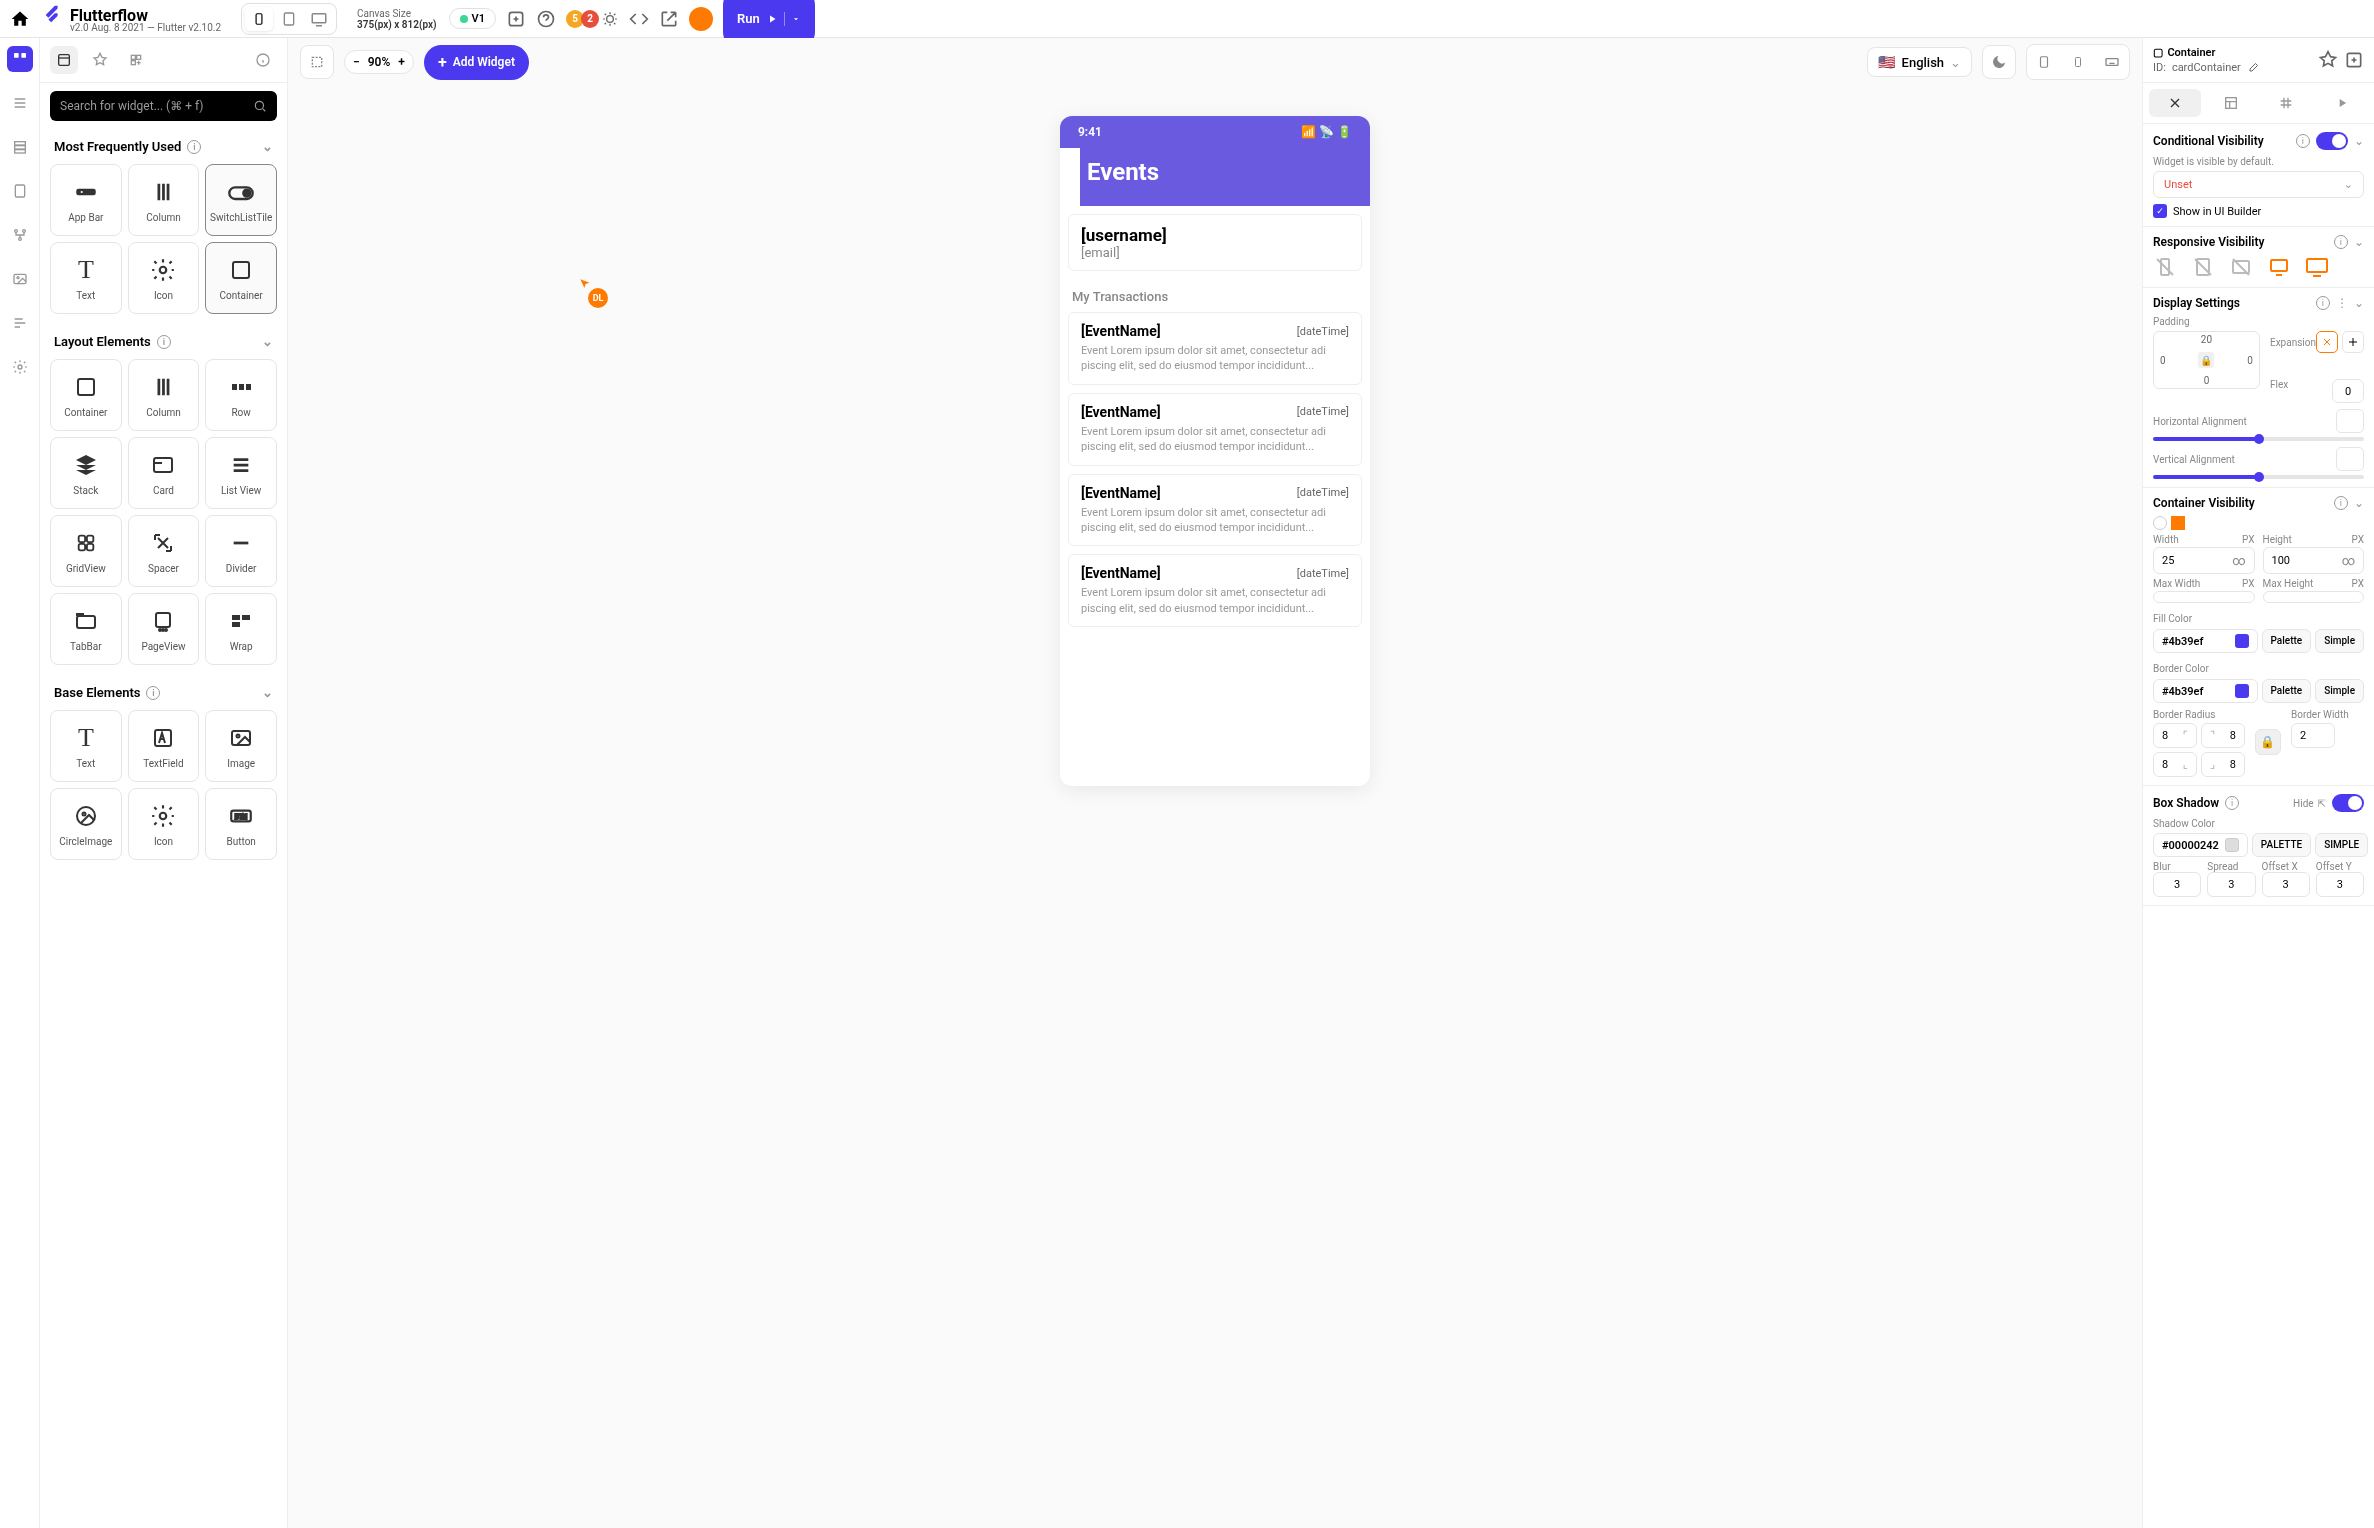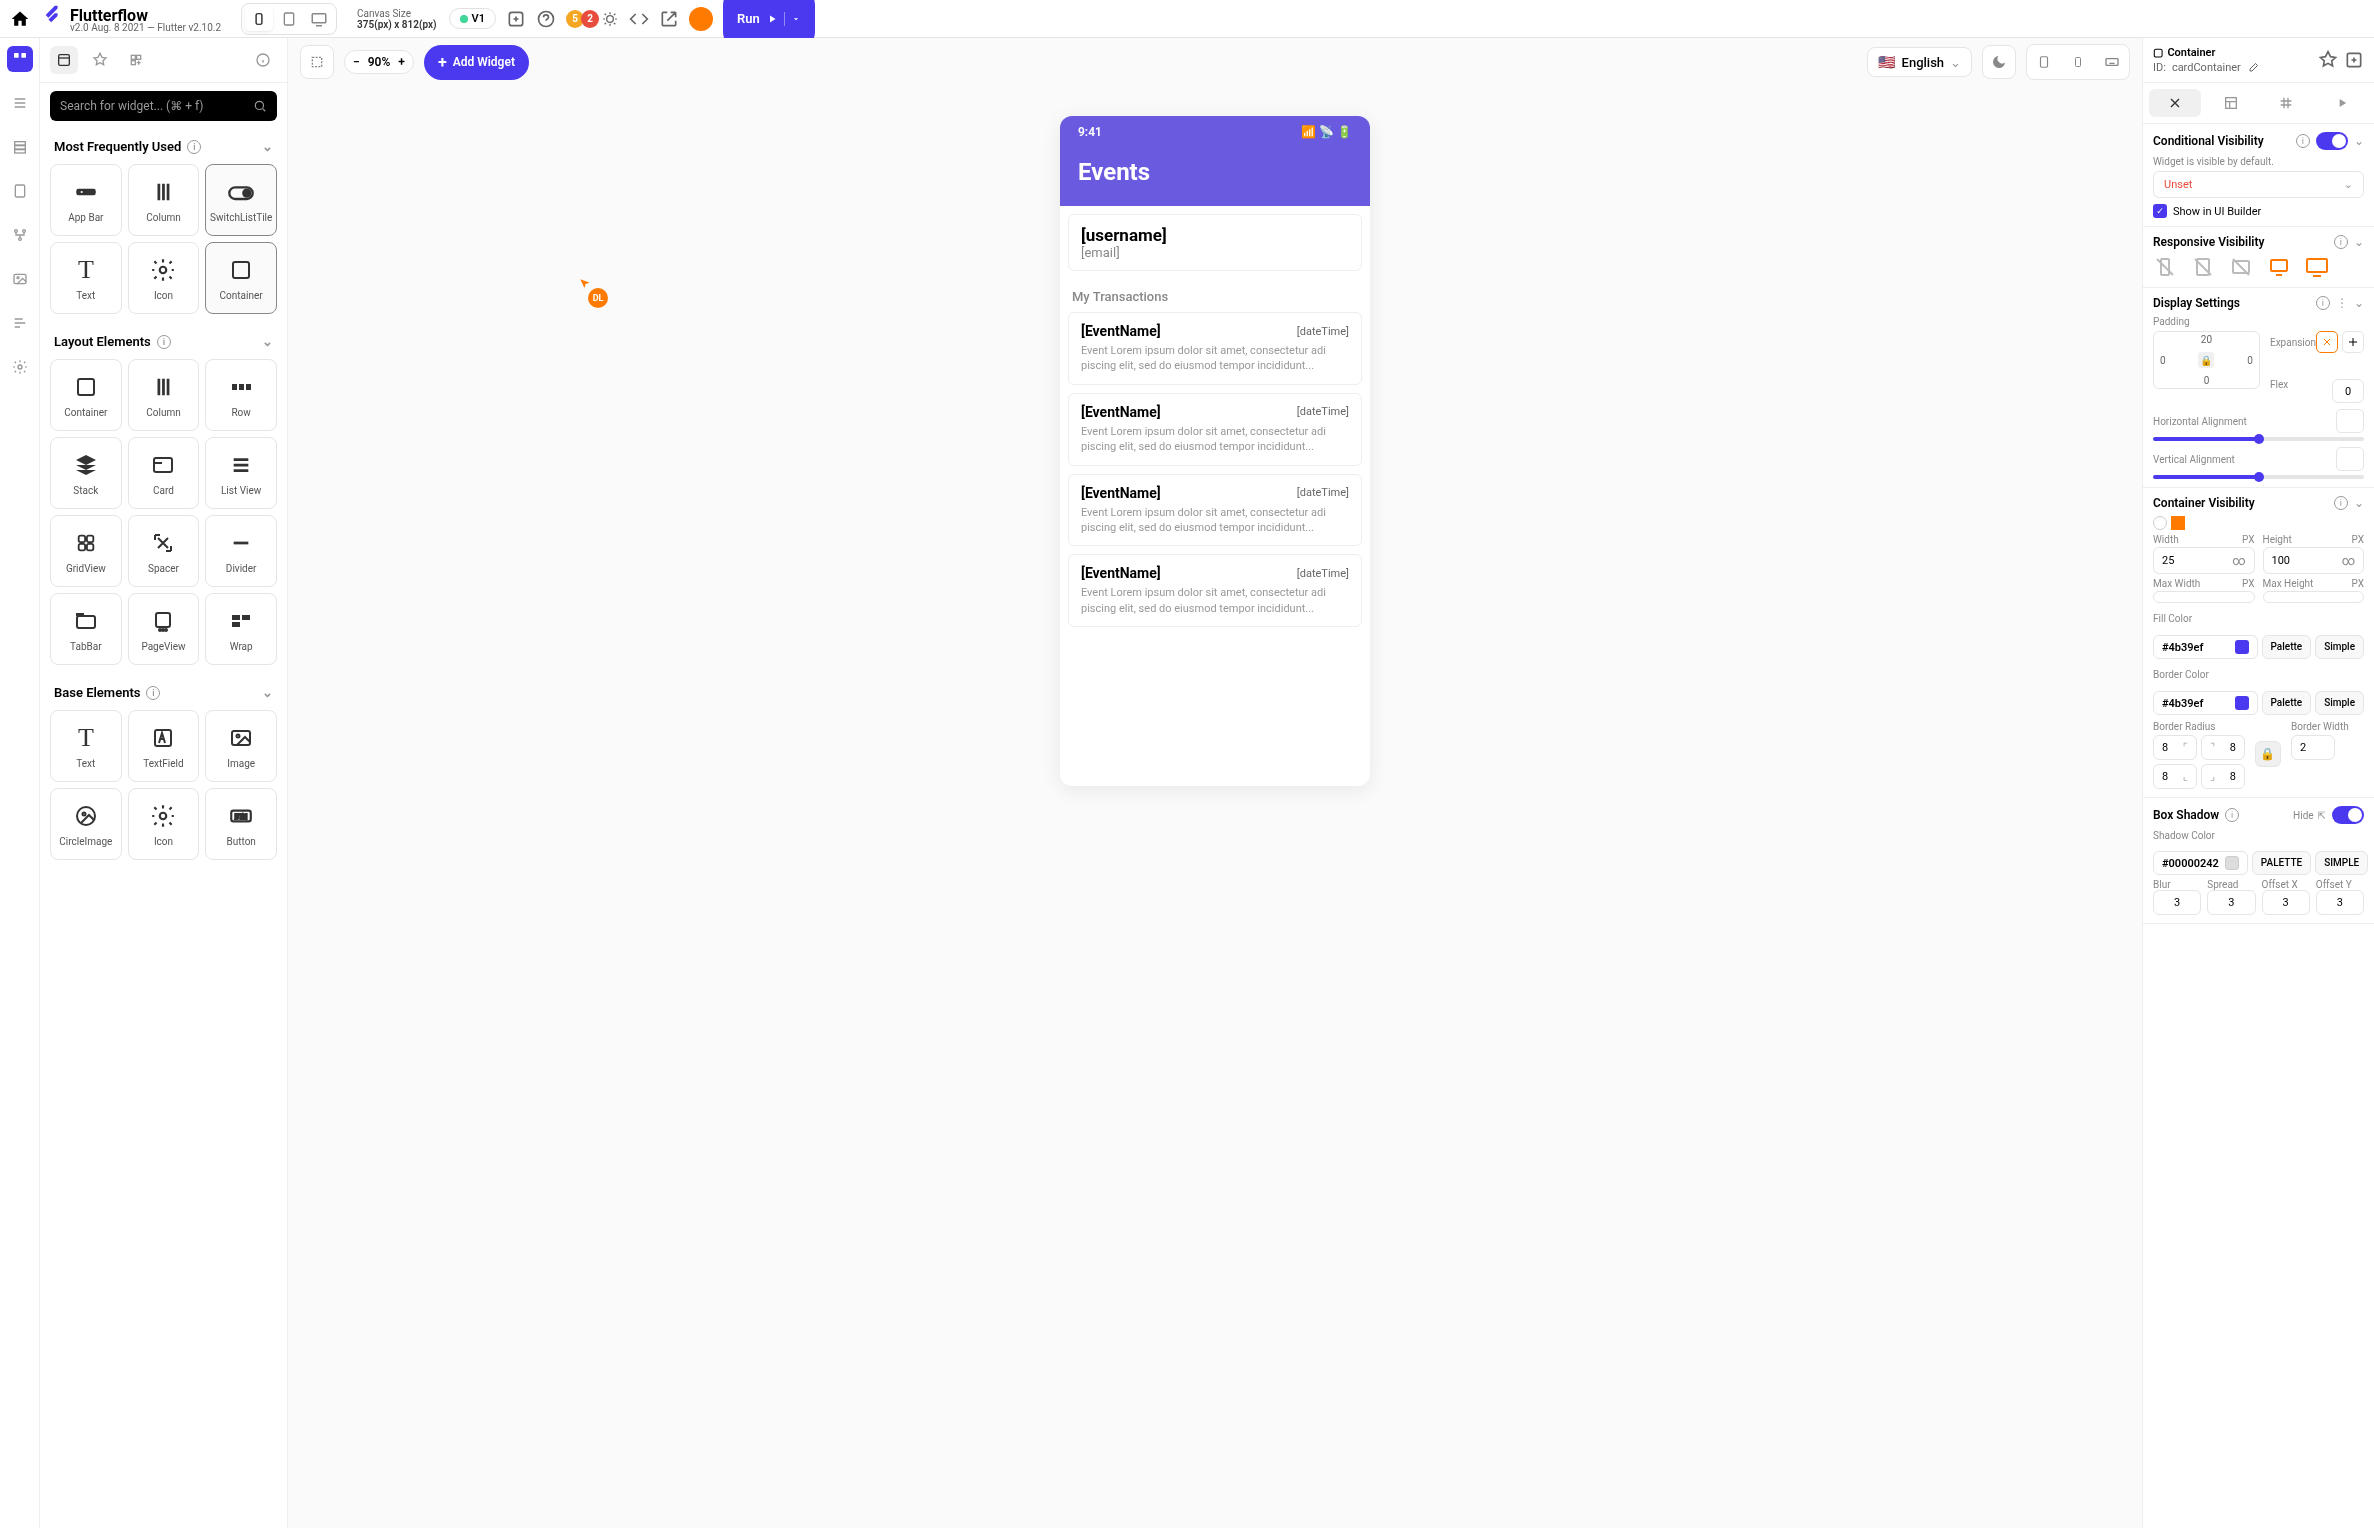--- a/index.html
+++ b/index.html
@@ -54,21 +54,21 @@
 .zoom-ctrl { background: #fff; border: 1px solid #e5e5e5; border-radius: 18px; padding: 4px 8px; display: flex; align-items: center; gap: 8px; font-size: 12px; font-weight: 600; }
 .add-widget-btn { background: #4b39ef; color: #fff; border-radius: 18px; padding: 8px 14px; font-size: 12px; font-weight: 600; display: flex; align-items: center; gap: 6px; border: none; }
 .toolbar-right { margin-left: auto; display: flex; gap: 10px; align-items: center; }
 .lang-sel { background: #fff; border: 1px solid #e5e5e5; border-radius: 8px; padding: 6px 10px; display: flex; align-items: center; gap: 6px; font-size: 13px; font-weight: 500; }
 .tb-icon-box { background: #fff; border: 1px solid #e5e5e5; border-radius: 8px; width: 34px; height: 34px; display: flex; align-items: center; justify-content: center; color: #888; }
 .tb-icon-group { background: #fff; border: 1px solid #e5e5e5; border-radius: 8px; display: flex; }
 .tb-icon-group .tig { width: 34px; height: 34px; display: flex; align-items: center; justify-content: center; color: #888; }
 
 .phone-frame { width: 310px; height: 670px; background: #fff; border-radius: 12px; margin: 30px auto; box-shadow: 0 4px 20px rgba(0,0,0,0.08); overflow: hidden; position: relative; }
 .phone-status { height: 32px; background: #6a5ae0; display: flex; align-items: center; justify-content: space-between; padding: 0 18px; color: #fff; font-size: 12px; font-weight: 600; }
-.phone-header { background: #6a5ae0; padding: 10px 18px 20px; }
+.phone-header { background: #6a5ae0; padding: 10px 7px 20px; margin-left: 20px; }
 .phone-title { color: #fff; font-size: 24px; font-weight: 700; }
 .phone-body { padding: 8px; }
 .user-card { background: #fff; border: 1px solid #eee; border-radius: 6px; padding: 10px 12px; margin-bottom: 10px; }
 .user-name { font-size: 17px; font-weight: 700; }
 .user-email { font-size: 13px; color: #888; }
 .section-label { font-size: 13px; color: #888; padding: 8px 4px; font-weight: 500; }
 .event-card { background: #fff; border: 1px solid #eee; border-radius: 6px; padding: 10px 12px; margin-bottom: 8px; }
 .event-top { display: flex; justify-content: space-between; align-items: center; }
 .event-name { font-weight: 700; font-size: 14px; }
 .event-date { font-size: 11px; color: #666; }
@@ -112,21 +112,21 @@
 .shape-sel { display: flex; gap: 4px; margin-top: 4px; }
 .shape-sel .sh { width: 14px; height: 14px; border: 1px solid #ccc; }
 .shape-sel .sh.circ { border-radius: 50%; }
 .shape-sel .sh.sel { background: #ff7a00; border-color: #ff7a00; }
 .dim-row { display: flex; gap: 8px; margin-top: 4px; }
 .dim-col { flex: 1; }
 .dim-input { border: 1px solid #e5e5e5; border-radius: 6px; padding: 5px 8px; display: flex; justify-content: space-between; align-items: center; font-size: 11px; margin-top: 2px; }
 .dim-input .unit { color: #888; font-size: 13px; }
 .color-input { border: 1px solid #e5e5e5; border-radius: 6px; padding: 4px 8px; display: flex; align-items: center; gap: 6px; font-size: 11px; font-weight: 600; flex: 1; }
 .color-sw { width: 14px; height: 14px; border-radius: 3px; margin-left: auto; }
-.color-row { display: flex; gap: 4px; margin-top: 10px; }
+.color-row { display: flex; gap: 4px; margin-top: 4px; }
 .palette-btn { border: 1px solid #e5e5e5; background: #f8f8f8; border-radius: 6px; padding: 5px 8px; font-size: 10px; font-weight: 500; }
 .radius-grid { display: grid; grid-template-columns: 44px 44px; gap: 4px; position: relative; }
 .radius-input { border: 1px solid #e5e5e5; border-radius: 6px; padding: 5px 8px; font-size: 11px; display: flex; align-items: center; justify-content: space-between; gap: 4px; }
 .radius-row { display: flex; gap: 10px; margin-top: 4px; align-items: flex-start; }
 .radius-lock { width: 26px; height: 26px; background: #f0f0f0; border: 1px solid #e5e5e5; border-radius: 6px; display: flex; align-items: center; justify-content: center; align-self: center; }
 .shadow-grid { display: grid; grid-template-columns: repeat(4, 1fr); gap: 6px; margin-top: 4px; }
 .shadow-input { border: 1px solid #e5e5e5; border-radius: 6px; padding: 5px; text-align: center; font-size: 11px; }
 .hide-link { font-size: 10px; color: #888; display: flex; align-items: center; gap: 4px; }
 svg { width: 100%; height: 100%; }
 </style>

